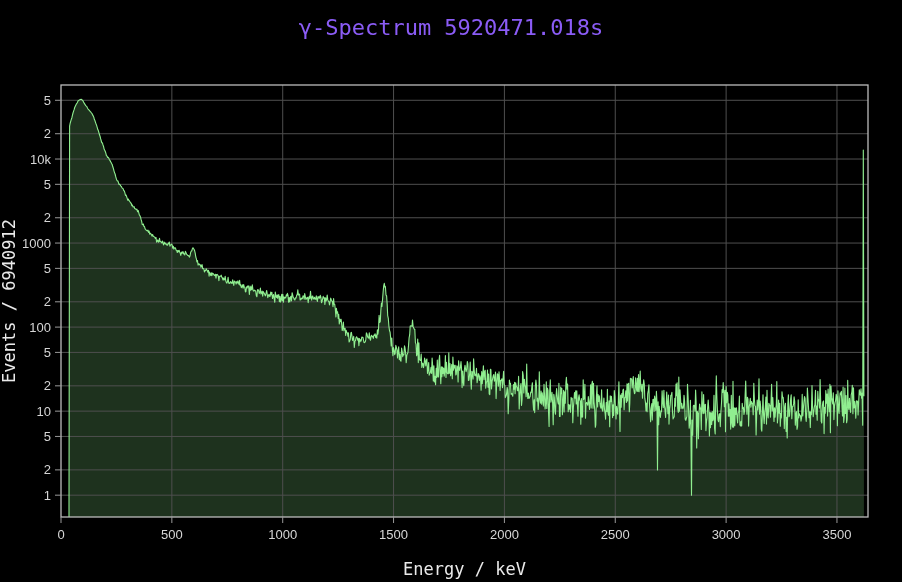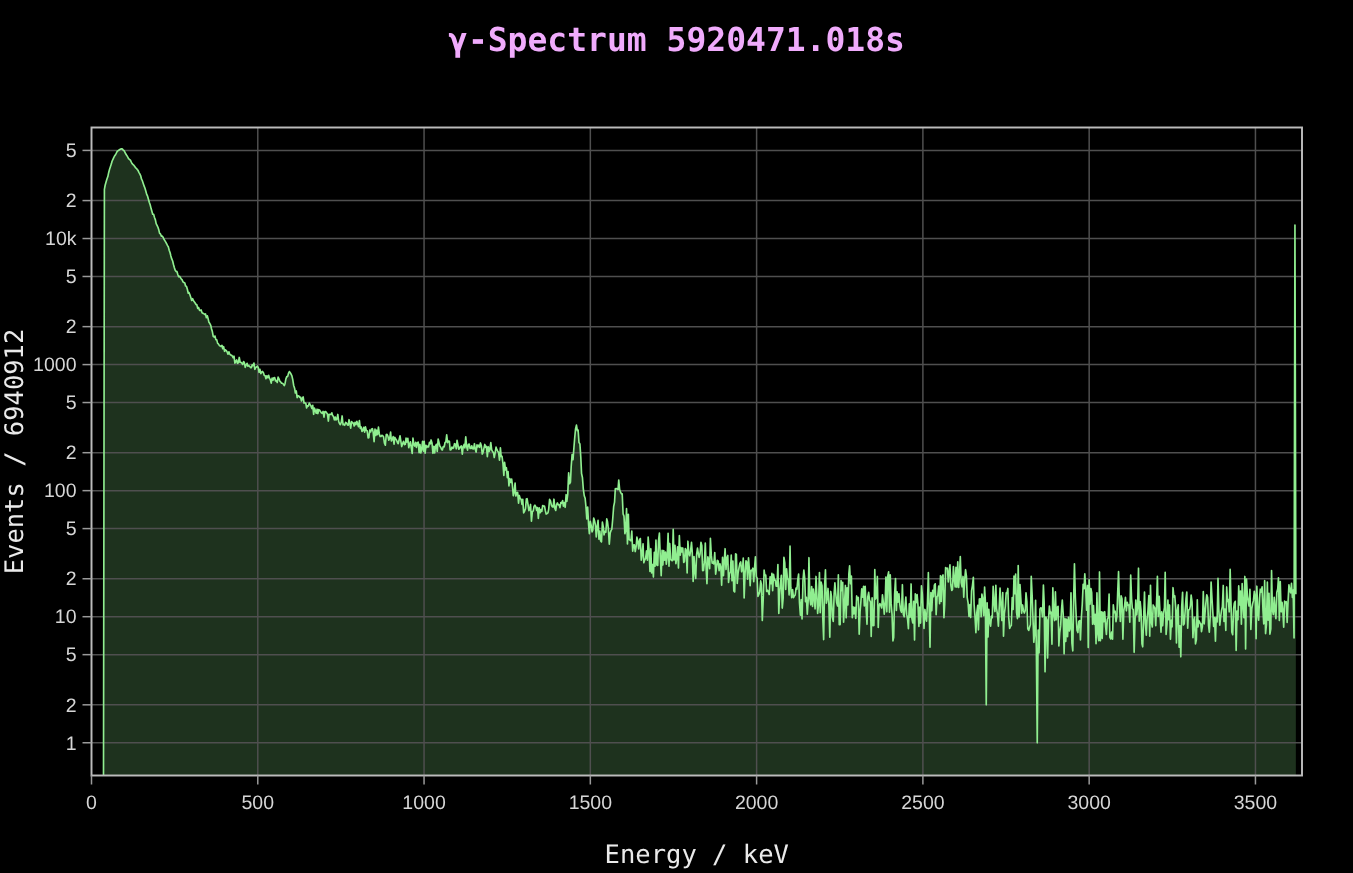--- a/index.html
+++ b/index.html
@@ -6,21 +6,21 @@
   body{width:902px;height:582px;position:relative;overflow:hidden;
        font-family:"DejaVu Sans Mono", monospace;}
   .chart-title{position:absolute;left:0;top:15px;width:902px;text-align:center;
        font-size:22px;letter-spacing:0px;color:#f2f2f2;white-space:pre;}
   #plot-svg{position:absolute;left:0;top:0;}
   text{user-select:none;}
 </style>
 </head>
 <body style="background: rgb(0, 0, 0);">
 
-<div class="chart-title" style="color: #f0abfc; font-weight: bold;">γ-Spectrum 5920471.018s</div>
+<div class="chart-title" style="color: #8b5cf6;">γ-Spectrum 5920471.018s</div>
 
 <svg id="plot-svg" width="902" height="582" viewBox="0 0 902 582">
     <rect x="61" y="85" width="807" height="432" fill="#000000"></rect>
     <path d="M69.0,517L69.0,517.0L69.6,126.2L70.1,123.5L70.7,121.3L71.3,119.4L71.9,117.7L72.4,115.3L73.0,113.0L73.6,111.2L74.2,109.4L74.7,107.5L75.3,106.2L75.9,104.9L76.5,103.8L77.1,103.0L77.6,102.0L78.2,100.8L78.8,100.4L79.4,100.0L79.9,99.7L80.5,99.4L81.1,99.2L81.7,99.4L82.2,100.2L82.8,100.5L83.4,101.7L84.0,102.9L84.5,103.6L85.1,104.6L85.7,105.7L86.3,106.2L86.9,106.7L87.4,107.8L88.0,109.0L88.6,109.7L89.2,110.1L89.7,110.8L90.3,111.7L90.9,112.2L91.5,113.0L92.0,113.6L92.6,114.9L93.2,115.9L93.8,117.2L94.3,119.3L94.9,120.5L95.5,122.3L96.1,124.1L96.6,125.3L97.2,127.3L97.8,129.6L98.4,130.8L99.0,133.0L99.5,134.8L100.1,136.5L100.7,138.9L101.3,141.0L101.8,142.8L102.4,142.9L103.0,145.0L103.6,146.6L104.1,149.1L104.7,150.2L105.3,151.5L105.9,153.4L106.4,155.6L107.0,156.0L107.6,157.5L108.2,157.4L108.8,158.3L109.3,159.5L109.9,160.4L110.5,161.4L111.1,162.5L111.6,163.6L112.2,164.5L112.8,166.8L113.4,168.5L113.9,170.6L114.5,172.6L115.1,174.0L115.7,176.5L116.2,178.3L116.8,180.2L117.4,180.9L118.0,181.1L118.6,183.2L119.1,184.5L119.7,184.2L120.3,185.1L120.9,186.1L121.4,186.5L122.0,187.9L122.6,188.4L123.2,188.7L123.7,190.7L124.3,190.8L124.9,192.8L125.5,195.5L126.0,195.0L126.6,196.5L127.2,198.4L127.8,200.3L128.4,199.1L128.9,200.4L129.5,201.2L130.1,202.0L130.7,203.1L131.2,203.1L131.8,205.6L132.4,205.0L133.0,206.9L133.5,207.0L134.1,206.6L134.7,208.5L135.3,208.9L135.8,209.0L136.4,209.6L137.0,209.3L137.6,211.8L138.2,210.5L138.7,212.3L139.3,214.9L139.9,215.7L140.5,216.9L141.0,219.2L141.6,221.2L142.2,224.4L142.8,224.7L143.3,224.0L143.9,226.4L144.5,226.6L145.1,228.9L145.6,229.3L146.2,230.3L146.8,230.6L147.4,231.0L148.0,230.2L148.5,232.5L149.1,231.1L149.7,234.2L150.3,233.2L150.8,233.7L151.4,234.6L152.0,236.1L152.6,234.5L153.1,236.0L153.7,236.6L154.3,236.8L154.9,237.4L155.4,238.5L156.0,237.4L156.6,242.1L157.2,241.0L157.8,239.9L158.3,242.2L158.9,241.8L159.5,238.3L160.1,241.5L160.6,241.6L161.2,242.1L161.8,243.0L162.4,241.0L162.9,241.8L163.5,244.9L164.1,243.2L164.7,242.2L165.2,244.1L165.8,243.8L166.4,244.1L167.0,245.1L167.6,245.1L168.1,243.3L168.7,243.7L169.3,242.0L169.9,246.2L170.4,245.1L171.0,244.7L171.6,244.1L172.2,245.1L172.7,248.2L173.3,246.2L173.9,249.1L174.5,247.9L175.0,247.6L175.6,248.5L176.2,250.3L176.8,250.5L177.3,252.5L177.9,250.5L178.5,251.8L179.1,250.2L179.7,252.3L180.2,253.0L180.8,255.4L181.4,252.1L182.0,253.5L182.5,251.8L183.1,251.7L183.7,254.0L184.3,253.7L184.8,255.0L185.4,251.4L186.0,252.6L186.6,254.2L187.1,254.6L187.7,255.5L188.3,255.5L188.9,256.1L189.5,257.1L190.0,255.8L190.6,252.6L191.2,251.1L191.8,250.9L192.3,248.9L192.9,247.7L193.5,248.5L194.1,249.5L194.6,250.6L195.2,253.2L195.8,257.0L196.4,258.8L196.9,262.0L197.5,260.6L198.1,265.1L198.7,263.8L199.3,264.0L199.8,265.0L200.4,264.8L201.0,267.3L201.6,265.4L202.1,264.6L202.7,268.7L203.3,268.6L203.9,269.0L204.4,272.0L205.0,270.5L205.6,270.7L206.2,268.7L206.7,269.6L207.3,270.6L207.9,272.3L208.5,270.2L209.1,276.2L209.6,272.1L210.2,273.6L210.8,275.5L211.4,272.8L211.9,275.7L212.5,273.1L213.1,273.5L213.7,274.4L214.2,275.2L214.8,275.6L215.4,274.3L216.0,278.1L216.5,274.6L217.1,274.4L217.7,275.2L218.3,276.0L218.9,280.7L219.4,276.2L220.0,276.3L220.6,276.3L221.2,275.2L221.7,277.0L222.3,277.6L222.9,279.9L223.5,278.0L224.0,280.0L224.6,279.4L225.2,276.3L225.8,281.0L226.3,282.3L226.9,283.1L227.5,281.5L228.1,277.3L228.7,283.2L229.2,282.9L229.8,283.5L230.4,281.6L231.0,282.0L231.5,283.0L232.1,283.5L232.7,279.8L233.3,282.8L233.8,285.4L234.4,281.0L235.0,281.9L235.6,282.1L236.1,284.0L236.7,281.6L237.3,283.1L237.9,280.9L238.5,283.0L239.0,284.4L239.6,280.4L240.2,285.6L240.8,284.7L241.3,287.6L241.9,286.9L242.5,284.9L243.1,288.1L243.6,284.5L244.2,287.0L244.8,287.2L245.4,291.9L245.9,291.8L246.5,286.7L247.1,288.0L247.7,286.0L248.3,285.8L248.8,288.2L249.4,294.5L250.0,286.1L250.6,290.3L251.1,286.8L251.7,289.7L252.3,284.7L252.9,289.3L253.4,291.0L254.0,291.0L254.6,290.2L255.2,290.6L255.7,291.2L256.3,295.5L256.9,296.8L257.5,289.7L258.0,289.6L258.6,290.7L259.2,293.5L259.8,292.2L260.4,288.0L260.9,294.0L261.5,292.9L262.1,291.1L262.7,296.1L263.2,291.5L263.8,292.7L264.4,293.5L265.0,295.1L265.5,295.8L266.1,293.0L266.7,290.5L267.3,294.5L267.8,297.7L268.4,295.9L269.0,294.2L269.6,296.4L270.2,296.2L270.7,292.1L271.3,294.7L271.9,292.2L272.5,298.5L273.0,296.5L273.6,294.5L274.2,298.6L274.8,302.3L275.3,292.0L275.9,296.3L276.5,297.4L277.1,294.9L277.6,298.3L278.2,295.3L278.8,294.7L279.4,301.8L280.0,296.3L280.5,302.0L281.1,299.6L281.7,294.2L282.3,300.8L282.8,294.2L283.4,302.1L284.0,296.9L284.6,298.3L285.1,297.4L285.7,297.9L286.3,294.9L286.9,295.9L287.4,293.3L288.0,295.3L288.6,302.2L289.2,297.5L289.8,301.9L290.3,297.6L290.9,296.2L291.5,301.0L292.1,292.7L292.6,294.7L293.2,297.3L293.8,298.1L294.4,299.7L294.9,300.0L295.5,297.7L296.1,298.0L296.7,295.0L297.2,294.7L297.8,289.9L298.4,295.1L299.0,294.0L299.6,294.2L300.1,300.0L300.7,299.8L301.3,298.0L301.9,298.9L302.4,298.5L303.0,295.8L303.6,296.2L304.2,299.2L304.7,293.6L305.3,296.6L305.9,299.5L306.5,298.7L307.0,297.6L307.6,297.3L308.2,302.8L308.8,297.8L309.4,296.3L309.9,298.6L310.5,291.2L311.1,297.7L311.7,300.1L312.2,296.5L312.8,296.0L313.4,299.0L314.0,299.0L314.5,297.2L315.1,299.2L315.7,299.3L316.3,295.8L316.8,299.4L317.4,301.4L318.0,296.6L318.6,297.9L319.2,296.8L319.7,298.2L320.3,295.3L320.9,297.1L321.5,302.7L322.0,301.8L322.6,298.9L323.2,296.3L323.8,298.2L324.3,297.6L324.9,304.5L325.5,297.8L326.1,301.0L326.6,299.6L327.2,295.0L327.8,299.9L328.4,301.1L329.0,301.8L329.5,305.0L330.1,301.8L330.7,298.1L331.3,299.8L331.8,300.8L332.4,301.6L333.0,306.8L333.6,298.5L334.1,304.3L334.7,304.2L335.3,309.0L335.9,317.0L336.4,308.2L337.0,313.3L337.6,311.8L338.2,318.5L338.7,314.4L339.3,324.0L339.9,319.1L340.5,321.6L341.1,319.4L341.6,323.3L342.2,330.5L342.8,328.2L343.4,322.0L343.9,330.7L344.5,328.7L345.1,328.3L345.7,335.5L346.2,330.3L346.8,332.3L347.4,332.9L348.0,336.3L348.5,332.9L349.1,341.9L349.7,340.9L350.3,339.2L350.9,332.7L351.4,332.4L352.0,336.3L352.6,340.5L353.2,339.3L353.7,336.3L354.3,347.4L354.9,341.1L355.5,340.6L356.0,337.7L356.6,336.8L357.2,337.8L357.8,340.3L358.3,338.4L358.9,345.6L359.5,338.6L360.1,341.8L360.7,339.7L361.2,340.9L361.8,337.0L362.4,337.4L363.0,337.4L363.5,340.1L364.1,342.7L364.7,342.3L365.3,341.9L365.8,339.4L366.4,332.9L367.0,334.0L367.6,336.8L368.1,337.7L368.7,338.1L369.3,332.8L369.9,338.9L370.5,340.3L371.0,336.6L371.6,335.3L372.2,336.6L372.8,336.5L373.3,338.4L373.9,335.0L374.5,335.4L375.1,333.7L375.6,337.4L376.2,335.1L376.8,338.2L377.4,329.8L377.9,334.2L378.5,329.4L379.1,315.2L379.7,322.5L380.3,321.4L380.8,311.0L381.4,303.1L382.0,306.5L382.6,298.6L383.1,292.3L383.7,285.9L384.3,283.4L384.9,287.1L385.4,286.7L386.0,295.0L386.6,295.9L387.2,304.8L387.7,315.7L388.3,318.4L388.9,326.3L389.5,330.5L390.1,332.2L390.6,337.4L391.2,346.0L391.8,338.1L392.4,350.0L392.9,355.8L393.5,347.5L394.1,350.1L394.7,354.6L395.2,353.4L395.8,345.4L396.4,347.3L397.0,350.2L397.5,358.0L398.1,351.3L398.7,346.9L399.3,359.4L399.9,354.1L400.4,360.6L401.0,361.2L401.6,348.1L402.2,351.3L402.7,356.6L403.3,354.2L403.9,354.8L404.5,345.9L405.0,347.8L405.6,352.9L406.2,362.8L406.8,355.4L407.3,353.8L407.9,352.7L408.5,345.7L409.1,337.8L409.7,334.7L410.2,325.9L410.8,325.7L411.4,326.0L412.0,326.4L412.5,320.1L413.1,326.4L413.7,328.1L414.3,329.3L414.8,329.2L415.4,342.6L416.0,344.1L416.6,355.8L417.1,353.9L417.7,339.1L418.3,362.6L418.9,342.9L419.4,359.7L420.0,360.0L420.6,360.5L421.2,354.1L421.8,367.4L422.3,363.3L422.9,363.2L423.5,367.7L424.1,364.2L424.6,358.1L425.2,361.0L425.8,366.0L426.4,359.9L426.9,359.0L427.5,373.4L428.1,369.3L428.7,362.6L429.2,375.2L429.8,373.4L430.4,372.2L431.0,367.3L431.6,373.4L432.1,358.1L432.7,366.1L433.3,381.0L433.9,365.8L434.4,381.9L435.0,376.3L435.6,384.7L436.2,368.2L436.7,377.5L437.3,360.1L437.9,376.7L438.5,377.0L439.0,360.6L439.6,355.4L440.2,371.2L440.8,383.8L441.4,366.9L441.9,376.7L442.5,367.0L443.1,373.4L443.7,368.0L444.2,376.1L444.8,371.2L445.4,355.5L446.0,377.5L446.5,362.3L447.1,372.8L447.7,373.7L448.3,373.8L448.8,352.9L449.4,373.3L450.0,363.5L450.6,375.8L451.2,371.8L451.7,364.5L452.3,378.7L452.9,357.1L453.5,370.1L454.0,365.0L454.6,368.0L455.2,365.3L455.8,375.0L456.3,374.3L456.9,365.7L457.5,366.9L458.1,382.0L458.6,360.8L459.2,368.7L459.8,370.5L460.4,367.2L461.0,361.5L461.5,368.1L462.1,387.6L462.7,371.0L463.3,382.0L463.8,385.6L464.4,369.5L465.0,365.4L465.6,369.3L466.1,371.6L466.7,369.2L467.3,361.5L467.9,363.8L468.4,380.4L469.0,380.3L469.6,374.3L470.2,362.1L470.8,379.9L471.3,389.1L471.9,371.2L472.5,373.7L473.1,379.1L473.6,358.9L474.2,370.1L474.8,375.4L475.4,374.8L475.9,375.9L476.5,368.4L477.1,382.8L477.7,378.2L478.2,373.6L478.8,374.1L479.4,380.4L480.0,375.9L480.6,378.7L481.1,390.2L481.7,371.5L482.3,383.8L482.9,373.1L483.4,365.8L484.0,379.7L484.6,371.9L485.2,370.3L485.7,388.3L486.3,382.6L486.9,381.2L487.5,370.0L488.0,387.2L488.6,374.0L489.2,393.9L489.8,394.6L490.4,369.2L490.9,369.6L491.5,389.0L492.1,381.7L492.7,378.4L493.2,375.8L493.8,374.6L494.4,381.2L495.0,379.1L495.5,372.0L496.1,398.6L496.7,382.4L497.3,373.9L497.8,374.6L498.4,386.1L499.0,371.9L499.6,379.8L500.1,390.5L500.7,380.2L501.3,380.5L501.9,378.8L502.5,387.8L503.0,379.2L503.6,371.2L504.2,384.5L504.8,385.6L505.3,397.6L505.9,396.3L506.5,394.5L507.1,387.2L507.6,389.7L508.2,413.7L508.8,400.0L509.4,380.1L509.9,383.6L510.5,383.4L511.1,394.3L511.7,393.5L512.3,394.8L512.8,396.3L513.4,384.6L514.0,389.1L514.6,382.2L515.1,393.8L515.7,382.9L516.3,386.7L516.9,386.7L517.4,390.8L518.0,390.8L518.6,376.4L519.2,409.0L519.7,396.5L520.3,389.1L520.9,383.5L521.5,405.4L522.1,399.0L522.6,371.5L523.2,375.3L523.8,393.0L524.4,379.2L524.9,385.5L525.5,386.6L526.1,396.6L526.7,364.1L527.2,391.6L527.8,398.4L528.4,393.0L529.0,398.5L529.5,397.4L530.1,396.7L530.7,392.1L531.3,392.7L531.9,386.1L532.4,382.7L533.0,402.0L533.6,410.1L534.2,399.8L534.7,412.6L535.3,387.2L535.9,380.1L536.5,385.6L537.0,401.1L537.6,398.2L538.2,409.5L538.8,400.1L539.3,371.8L539.9,398.8L540.5,403.2L541.1,391.0L541.7,404.3L542.2,392.7L542.8,398.4L543.4,405.9L544.0,384.3L544.5,394.6L545.1,409.0L545.7,403.0L546.3,381.7L546.8,408.5L547.4,388.1L548.0,390.4L548.6,413.7L549.1,426.4L549.7,391.5L550.3,379.9L550.9,402.1L551.5,398.5L552.0,392.3L552.6,403.5L553.2,424.8L553.8,394.3L554.3,397.6L554.9,411.2L555.5,414.3L556.1,395.6L556.6,388.6L557.2,396.0L557.8,401.9L558.4,404.0L558.9,383.2L559.5,416.5L560.1,416.4L560.7,387.1L561.3,393.7L561.8,388.2L562.4,414.8L563.0,402.5L563.6,390.3L564.1,411.9L564.7,391.9L565.3,403.3L565.9,382.6L566.4,377.2L567.0,389.2L567.6,384.1L568.2,411.8L568.7,404.5L569.3,409.2L569.9,404.9L570.5,412.3L571.1,397.3L571.6,399.7L572.2,398.3L572.8,422.8L573.4,407.4L573.9,401.4L574.5,392.6L575.1,398.1L575.7,390.9L576.2,404.0L576.8,390.9L577.4,405.5L578.0,416.2L578.5,398.0L579.1,394.9L579.7,400.1L580.3,401.3L580.8,424.3L581.4,398.6L582.0,417.1L582.6,417.0L583.2,379.7L583.7,399.4L584.3,398.4L584.9,384.3L585.5,418.3L586.0,404.3L586.6,402.4L587.2,403.6L587.8,405.3L588.3,396.5L588.9,401.5L589.5,409.4L590.1,401.8L590.6,384.7L591.2,407.9L591.8,384.3L592.4,381.2L593.0,408.2L593.5,383.2L594.1,402.1L594.7,409.6L595.3,427.3L595.8,424.9L596.4,396.2L597.0,385.7L597.6,407.0L598.1,394.6L598.7,401.4L599.3,395.9L599.9,403.2L600.4,406.6L601.0,408.2L601.6,389.8L602.2,409.5L602.8,411.2L603.3,404.9L603.9,398.1L604.5,409.6L605.1,413.3L605.6,419.1L606.2,402.5L606.8,411.4L607.4,389.3L607.9,412.0L608.5,415.3L609.1,400.9L609.7,426.7L610.2,395.9L610.8,401.8L611.4,396.4L612.0,403.4L612.6,417.6L613.1,404.8L613.7,415.4L614.3,390.5L614.9,396.3L615.4,407.5L616.0,419.0L616.6,406.3L617.2,411.9L617.7,414.1L618.3,402.0L618.9,381.7L619.5,407.8L620.0,431.5L620.6,395.0L621.2,407.2L621.8,393.5L622.4,397.8L622.9,390.1L623.5,389.2L624.1,409.8L624.7,397.9L625.2,397.1L625.8,390.7L626.4,402.5L627.0,383.8L627.5,401.0L628.1,384.6L628.7,383.3L629.3,411.8L629.8,402.9L630.4,378.4L631.0,379.0L631.6,378.8L632.2,387.9L632.7,381.8L633.3,376.5L633.9,390.0L634.5,393.6L635.0,393.0L635.6,377.7L636.2,386.4L636.8,391.3L637.3,378.2L637.9,391.5L638.5,374.6L639.1,391.7L639.6,384.1L640.2,371.1L640.8,388.5L641.4,391.2L642.0,384.3L642.5,398.2L643.1,386.7L643.7,379.8L644.3,384.2L644.8,398.2L645.4,401.9L646.0,410.9L646.6,403.1L647.1,411.7L647.7,393.9L648.3,390.4L648.9,384.9L649.4,402.8L650.0,410.9L650.6,421.8L651.2,408.4L651.8,403.5L652.3,419.9L652.9,399.4L653.5,399.2L654.1,411.2L654.6,396.1L655.2,399.4L655.8,410.4L656.4,391.4L656.9,400.8L657.5,469.9L658.1,401.9L658.7,424.7L659.2,406.2L659.8,414.6L660.4,417.4L661.0,410.8L661.5,411.8L662.1,390.9L662.7,402.1L663.3,407.7L663.9,390.2L664.4,405.5L665.0,409.9L665.6,417.4L666.2,403.7L666.7,392.0L667.3,403.1L667.9,413.7L668.5,395.0L669.0,424.1L669.6,409.0L670.2,404.4L670.8,395.2L671.3,395.6L671.9,392.3L672.5,411.6L673.1,418.9L673.7,417.4L674.2,417.1L674.8,398.4L675.4,406.3L676.0,384.0L676.5,395.8L677.1,382.7L677.7,408.2L678.3,412.4L678.8,377.0L679.4,411.3L680.0,389.7L680.6,399.9L681.1,408.8L681.7,403.3L682.3,407.0L682.9,408.7L683.5,407.0L684.0,395.2L684.6,401.2L685.2,419.3L685.8,420.3L686.3,418.5L686.9,416.3L687.5,384.2L688.1,396.9L688.6,410.7L689.2,428.2L689.8,422.2L690.4,400.2L690.9,432.5L691.5,495.2L692.1,420.0L692.7,435.3L693.3,406.1L693.8,405.2L694.4,405.5L695.0,411.2L695.6,390.0L696.1,401.6L696.7,447.9L697.3,411.4L697.9,413.4L698.4,438.7L699.0,413.1L699.6,404.1L700.2,409.1L700.7,408.1L701.3,429.5L701.9,391.9L702.5,409.4L703.1,413.7L703.6,394.6L704.2,413.2L704.8,404.9L705.4,404.3L705.9,430.6L706.5,421.7L707.1,417.1L707.7,406.0L708.2,400.0L708.8,409.2L709.4,435.9L710.0,412.3L710.5,427.6L711.1,412.8L711.7,424.5L712.3,411.5L712.9,420.6L713.4,419.0L714.0,395.2L714.6,428.8L715.2,433.9L715.7,401.8L716.3,375.9L716.9,398.4L717.5,411.4L718.0,420.1L718.6,421.7L719.2,414.3L719.8,413.7L720.3,426.6L720.9,411.8L721.5,402.8L722.1,389.6L722.7,392.5L723.2,382.6L723.8,392.2L724.4,406.8L725.0,390.3L725.5,431.7L726.1,386.5L726.7,402.8L727.3,392.4L727.8,395.1L728.4,416.2L729.0,403.7L729.6,416.2L730.1,409.6L730.7,429.1L731.3,395.2L731.9,422.8L732.5,427.1L733.0,381.3L733.6,427.2L734.2,407.9L734.8,425.7L735.3,408.1L735.9,414.5L736.5,407.8L737.1,418.0L737.6,422.9L738.2,412.8L738.8,411.8L739.4,396.0L739.9,424.7L740.5,426.0L741.1,421.4L741.7,426.1L742.2,403.2L742.8,408.5L743.4,407.4L744.0,414.4L744.6,410.8L745.1,395.7L745.7,381.1L746.3,402.5L746.9,414.3L747.4,397.2L748.0,399.1L748.6,426.1L749.2,407.0L749.7,403.9L750.3,398.2L750.9,407.2L751.5,401.5L752.0,403.4L752.6,403.3L753.2,414.8L753.8,383.4L754.4,399.3L754.9,405.7L755.5,406.4L756.1,434.9L756.7,413.2L757.2,400.0L757.8,410.0L758.4,404.6L759.0,378.8L759.5,414.1L760.1,401.1L760.7,407.0L761.3,429.2L761.8,431.2L762.4,412.8L763.0,394.7L763.6,415.7L764.2,423.4L764.7,412.6L765.3,407.2L765.9,397.0L766.5,424.1L767.0,390.2L767.6,414.5L768.2,418.0L768.8,403.3L769.3,404.5L769.9,405.5L770.5,417.1L771.1,400.1L771.6,384.2L772.2,411.0L772.8,397.5L773.4,409.7L774.0,421.5L774.5,407.9L775.1,417.2L775.7,409.1L776.3,404.9L776.8,381.5L777.4,423.0L778.0,416.0L778.6,400.1L779.1,413.1L779.7,403.3L780.3,426.2L780.9,413.5L781.4,417.9L782.0,391.8L782.6,398.0L783.2,397.3L783.8,405.1L784.3,428.6L784.9,407.3L785.5,403.2L786.1,431.5L786.6,417.2L787.2,437.9L787.8,404.3L788.4,394.9L788.9,416.7L789.5,415.9L790.1,407.4L790.7,398.9L791.2,394.7L791.8,418.8L792.4,406.7L793.0,406.4L793.6,403.9L794.1,396.7L794.7,401.2L795.3,425.1L795.9,414.1L796.4,411.6L797.0,429.3L797.6,426.4L798.2,399.9L798.7,418.0L799.3,413.8L799.9,415.1L800.5,415.9L801.0,421.1L801.6,417.8L802.2,394.4L802.8,415.9L803.4,408.1L803.9,402.2L804.5,396.5L805.1,398.4L805.7,417.0L806.2,421.5L806.8,411.5L807.4,388.0L808.0,399.0L808.5,407.6L809.1,417.6L809.7,411.8L810.3,427.5L810.8,411.7L811.4,414.6L812.0,385.6L812.6,407.0L813.2,416.8L813.7,411.8L814.3,407.2L814.9,404.5L815.5,390.3L816.0,414.3L816.6,406.0L817.2,420.3L817.8,391.3L818.3,401.0L818.9,399.8L819.5,407.9L820.1,379.5L820.6,399.6L821.2,421.4L821.8,423.1L822.4,405.8L822.9,402.1L823.5,400.9L824.1,433.6L824.7,407.4L825.3,413.2L825.8,390.6L826.4,403.3L827.0,394.0L827.6,416.1L828.1,389.1L828.7,403.3L829.3,411.8L829.9,384.3L830.4,432.7L831.0,386.1L831.6,397.4L832.2,401.5L832.7,404.0L833.3,392.9L833.9,419.6L834.5,405.9L835.1,402.4L835.6,400.6L836.2,394.2L836.8,396.8L837.4,425.8L837.9,390.8L838.5,408.4L839.1,413.5L839.7,398.5L840.2,392.8L840.8,394.7L841.4,391.2L842.0,407.1L842.5,415.9L843.1,387.1L843.7,422.4L844.3,416.4L844.9,388.1L845.4,413.5L846.0,395.5L846.6,422.8L847.2,419.2L847.7,380.4L848.3,406.8L848.9,409.7L849.5,398.2L850.0,406.6L850.6,412.4L851.2,394.9L851.8,392.7L852.3,385.2L852.9,413.7L853.5,387.7L854.1,407.9L854.7,401.5L855.2,406.9L855.8,418.1L856.4,400.7L857.0,401.9L857.5,401.1L858.1,415.0L858.7,401.2L859.3,389.9L859.8,393.7L860.4,395.2L861.0,388.9L861.6,398.3L862.1,393.4L862.7,425.3L863.3,150.0L863.9,396.2L863.9,517Z" fill="rgba(144,238,144,0.21)" stroke="none"></path>
     <line x1="171.85164835164835" y1="85" x2="171.85164835164835" y2="517" stroke="#4f4f4f" stroke-width="1"></line>
     <line x1="282.7032967032967" y1="85" x2="282.7032967032967" y2="517" stroke="#4f4f4f" stroke-width="1"></line>
     <line x1="393.55494505494505" y1="85" x2="393.55494505494505" y2="517" stroke="#4f4f4f" stroke-width="1"></line>
     <line x1="504.40659340659346" y1="85" x2="504.40659340659346" y2="517" stroke="#4f4f4f" stroke-width="1"></line>
     <line x1="615.2582417582418" y1="85" x2="615.2582417582418" y2="517" stroke="#4f4f4f" stroke-width="1"></line>
     <line x1="726.1098901098901" y1="85" x2="726.1098901098901" y2="517" stroke="#4f4f4f" stroke-width="1"></line>

